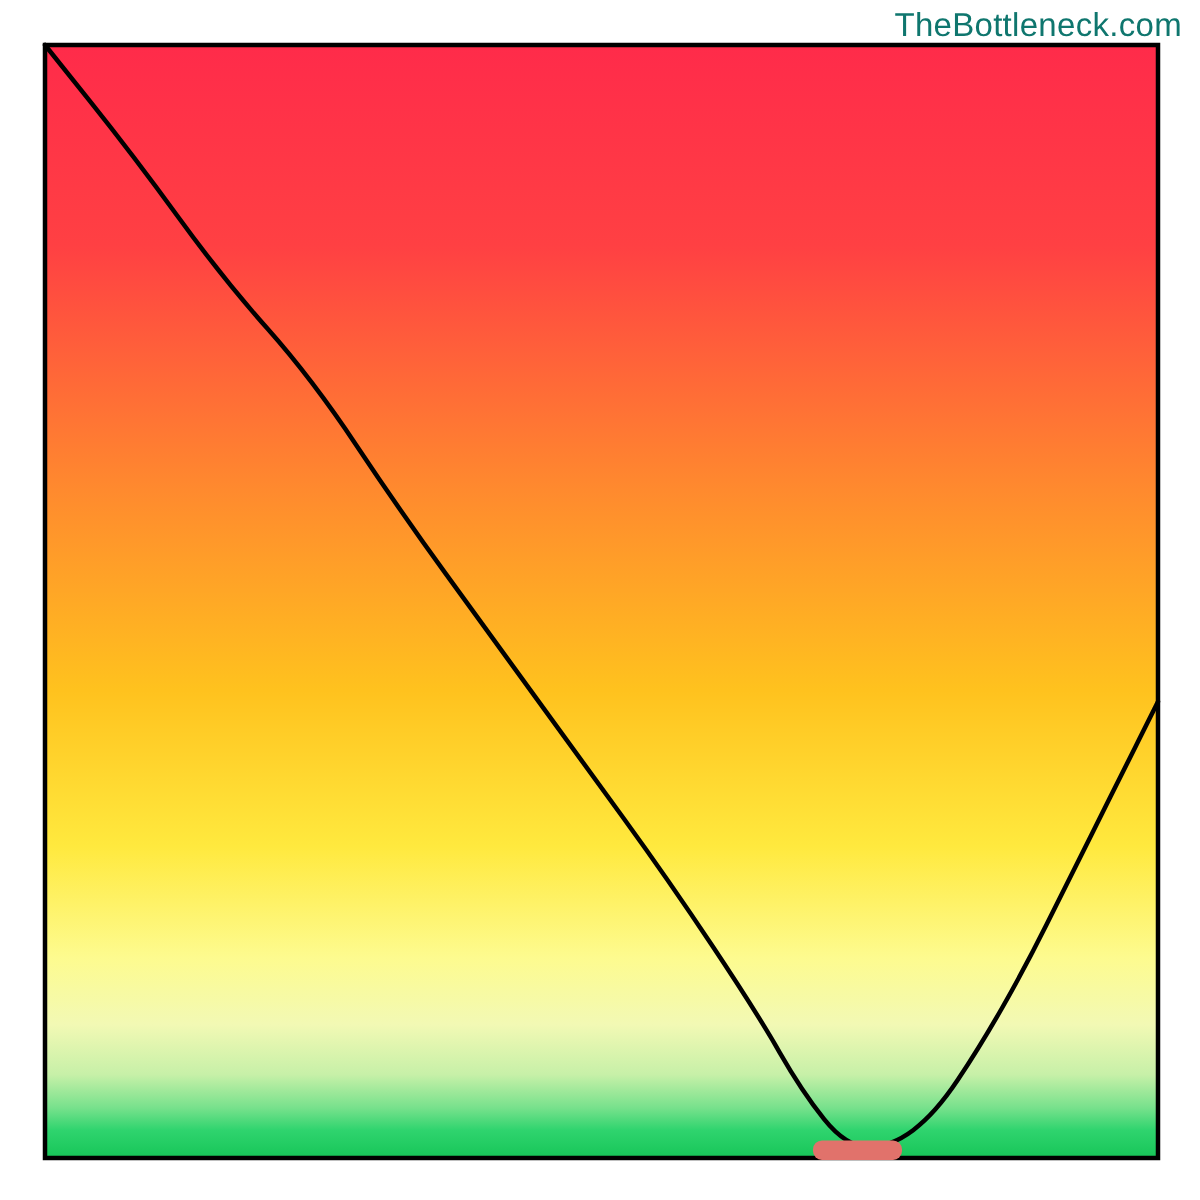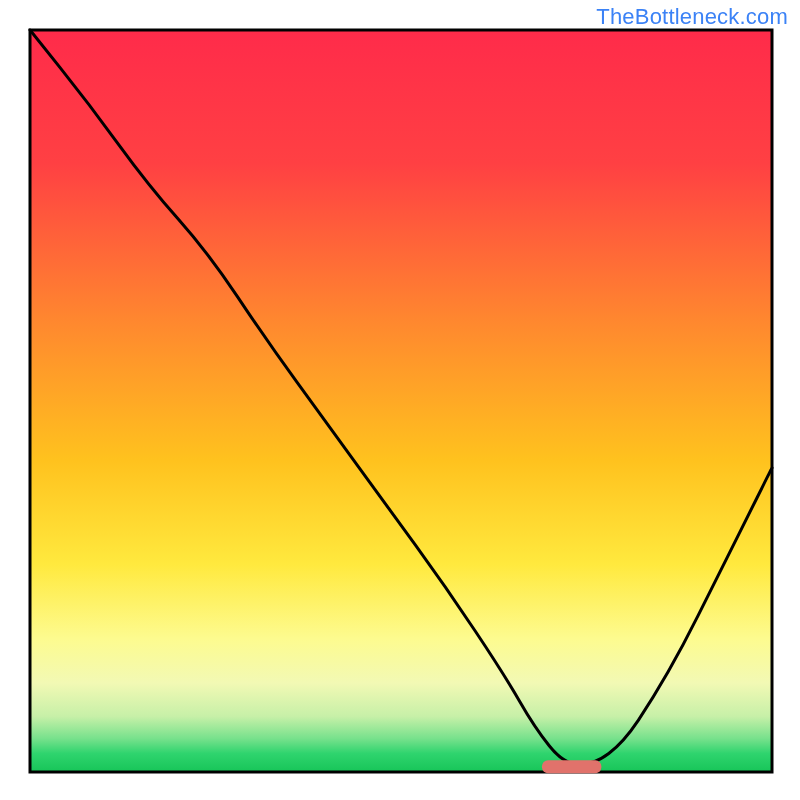--- a/index.html
+++ b/index.html
@@ -15,21 +15,21 @@
     position: relative;
     width: 800px;
     height: 800px;
   }
   .watermark {
     position: absolute;
     top: 4px;
     right: 12px;
     font-size: 22px;
     font-weight: 500;
-    color: #3b82f6;
+    color: #0f766e;
     letter-spacing: 0.2px;
     text-align: center;
   }
   svg {
     display: block;
   }
 </style>
 </head>
 <body>
 

